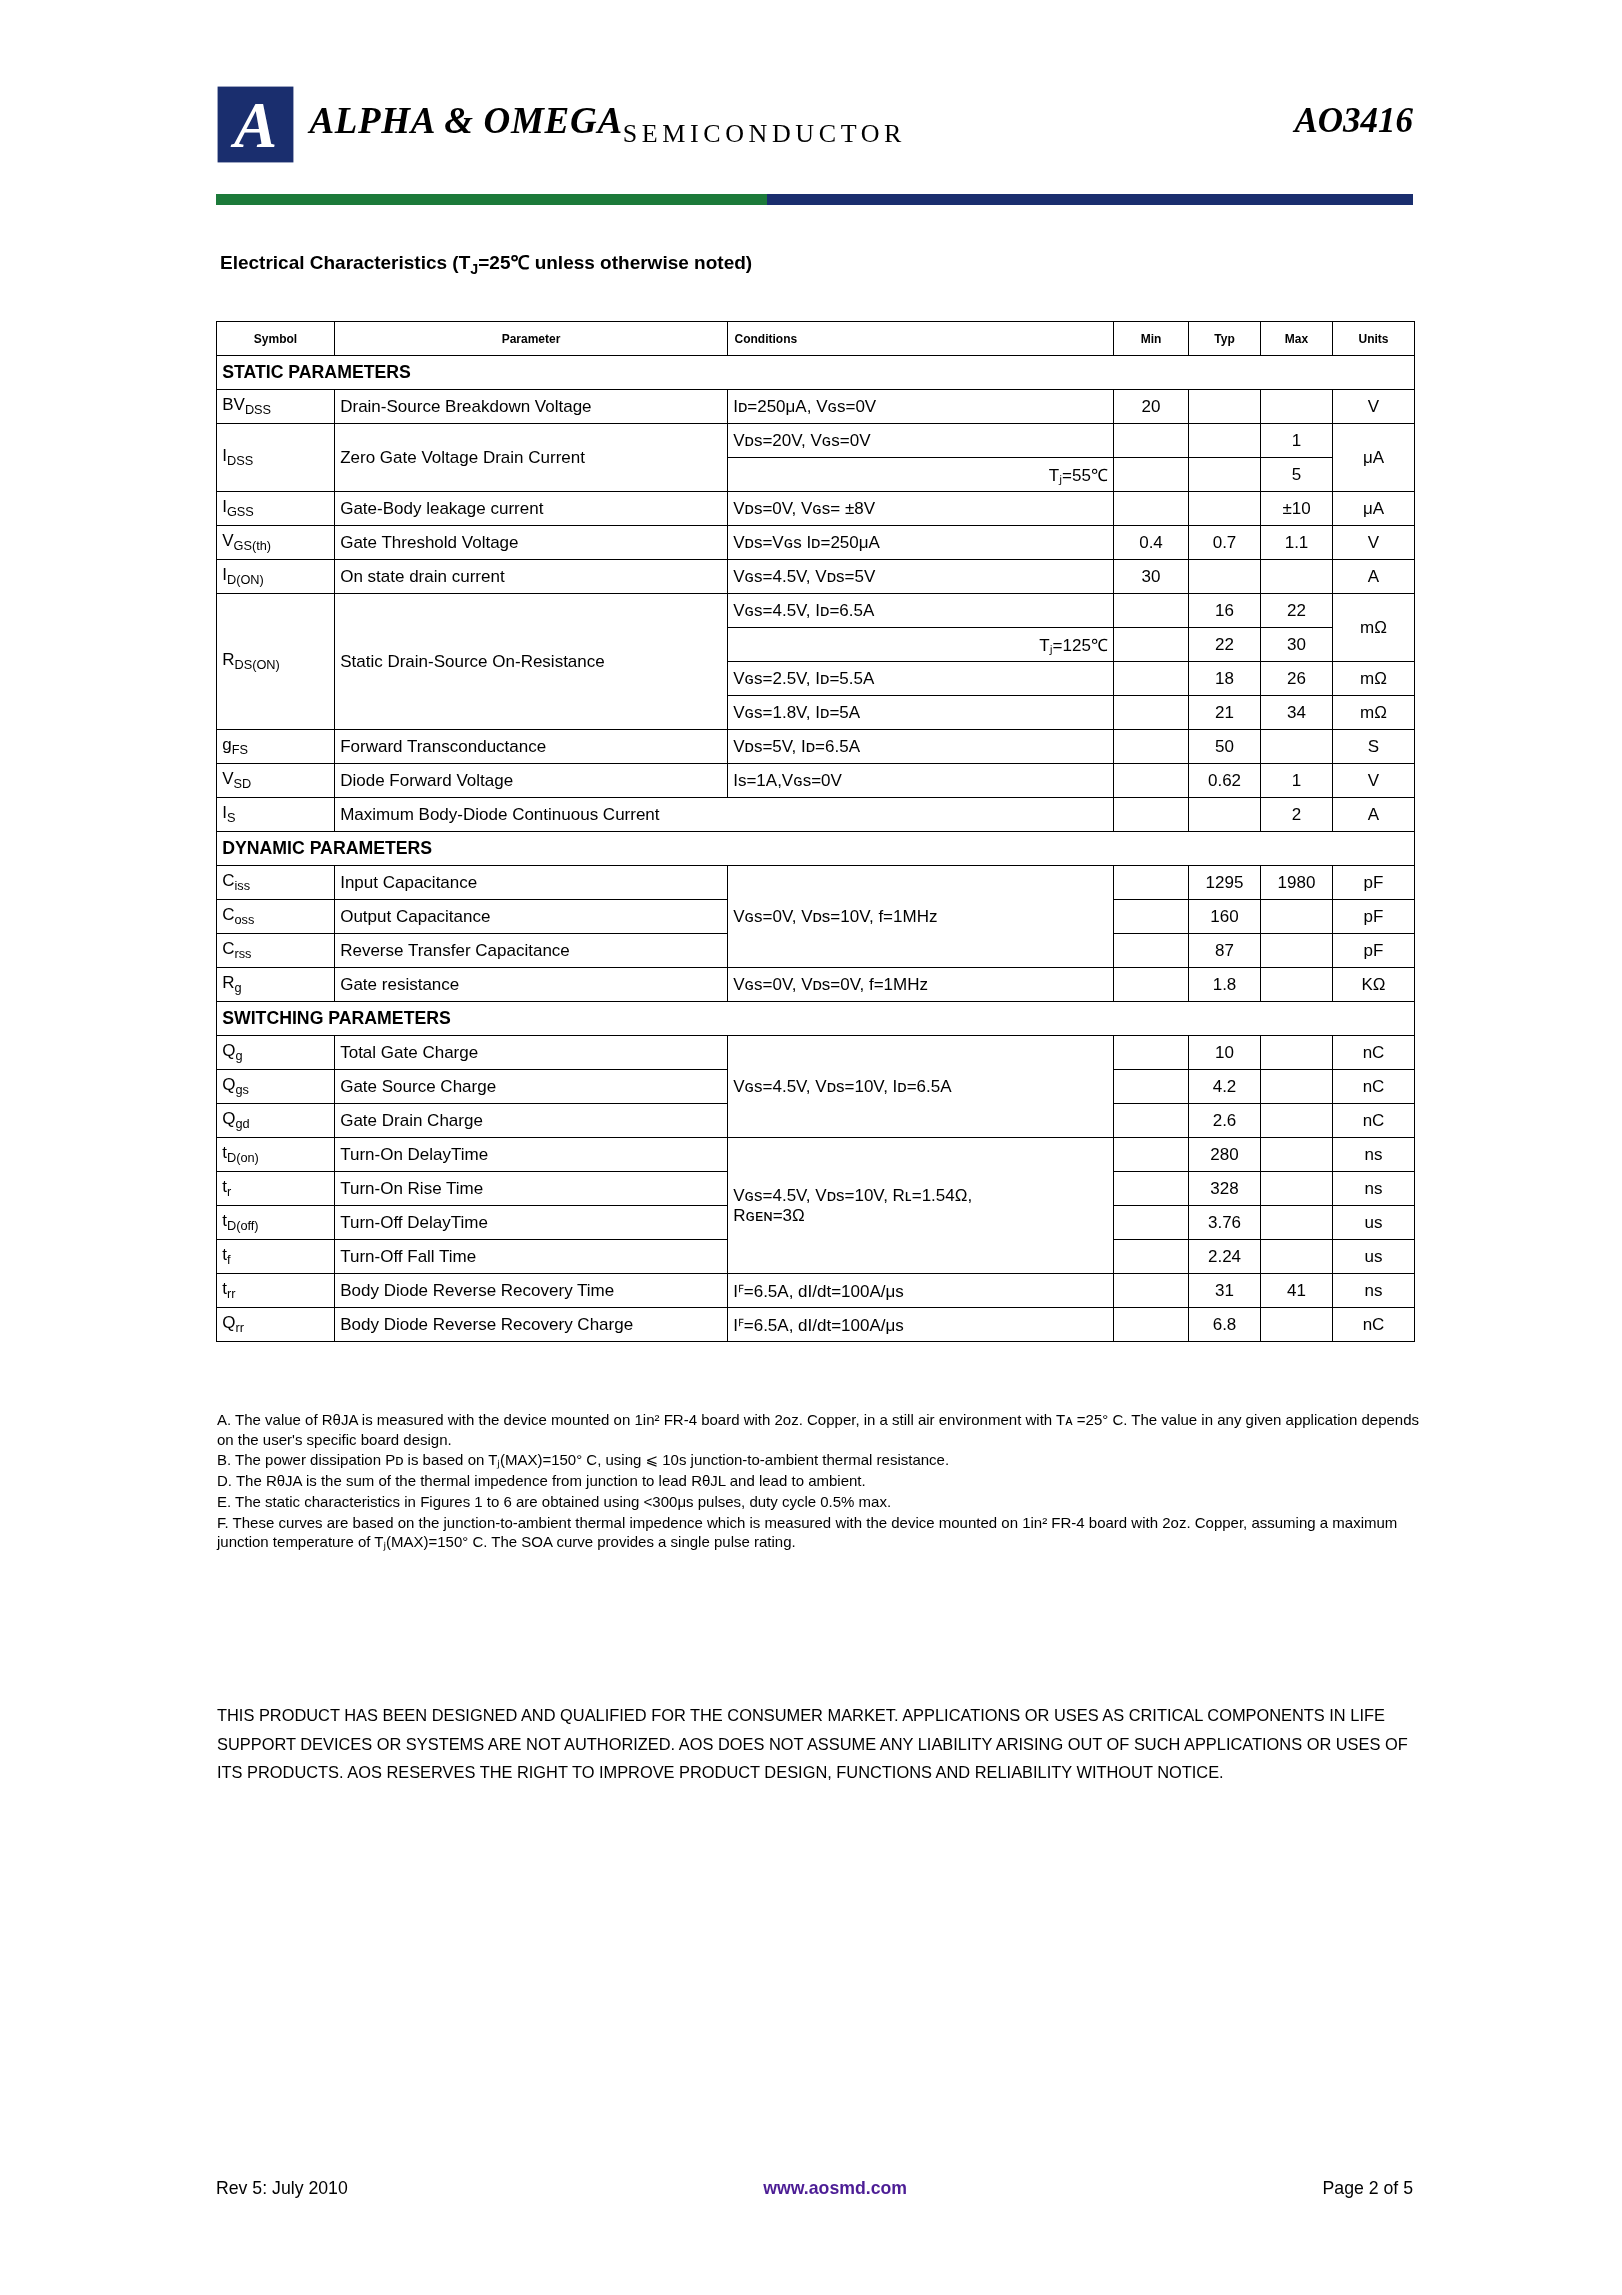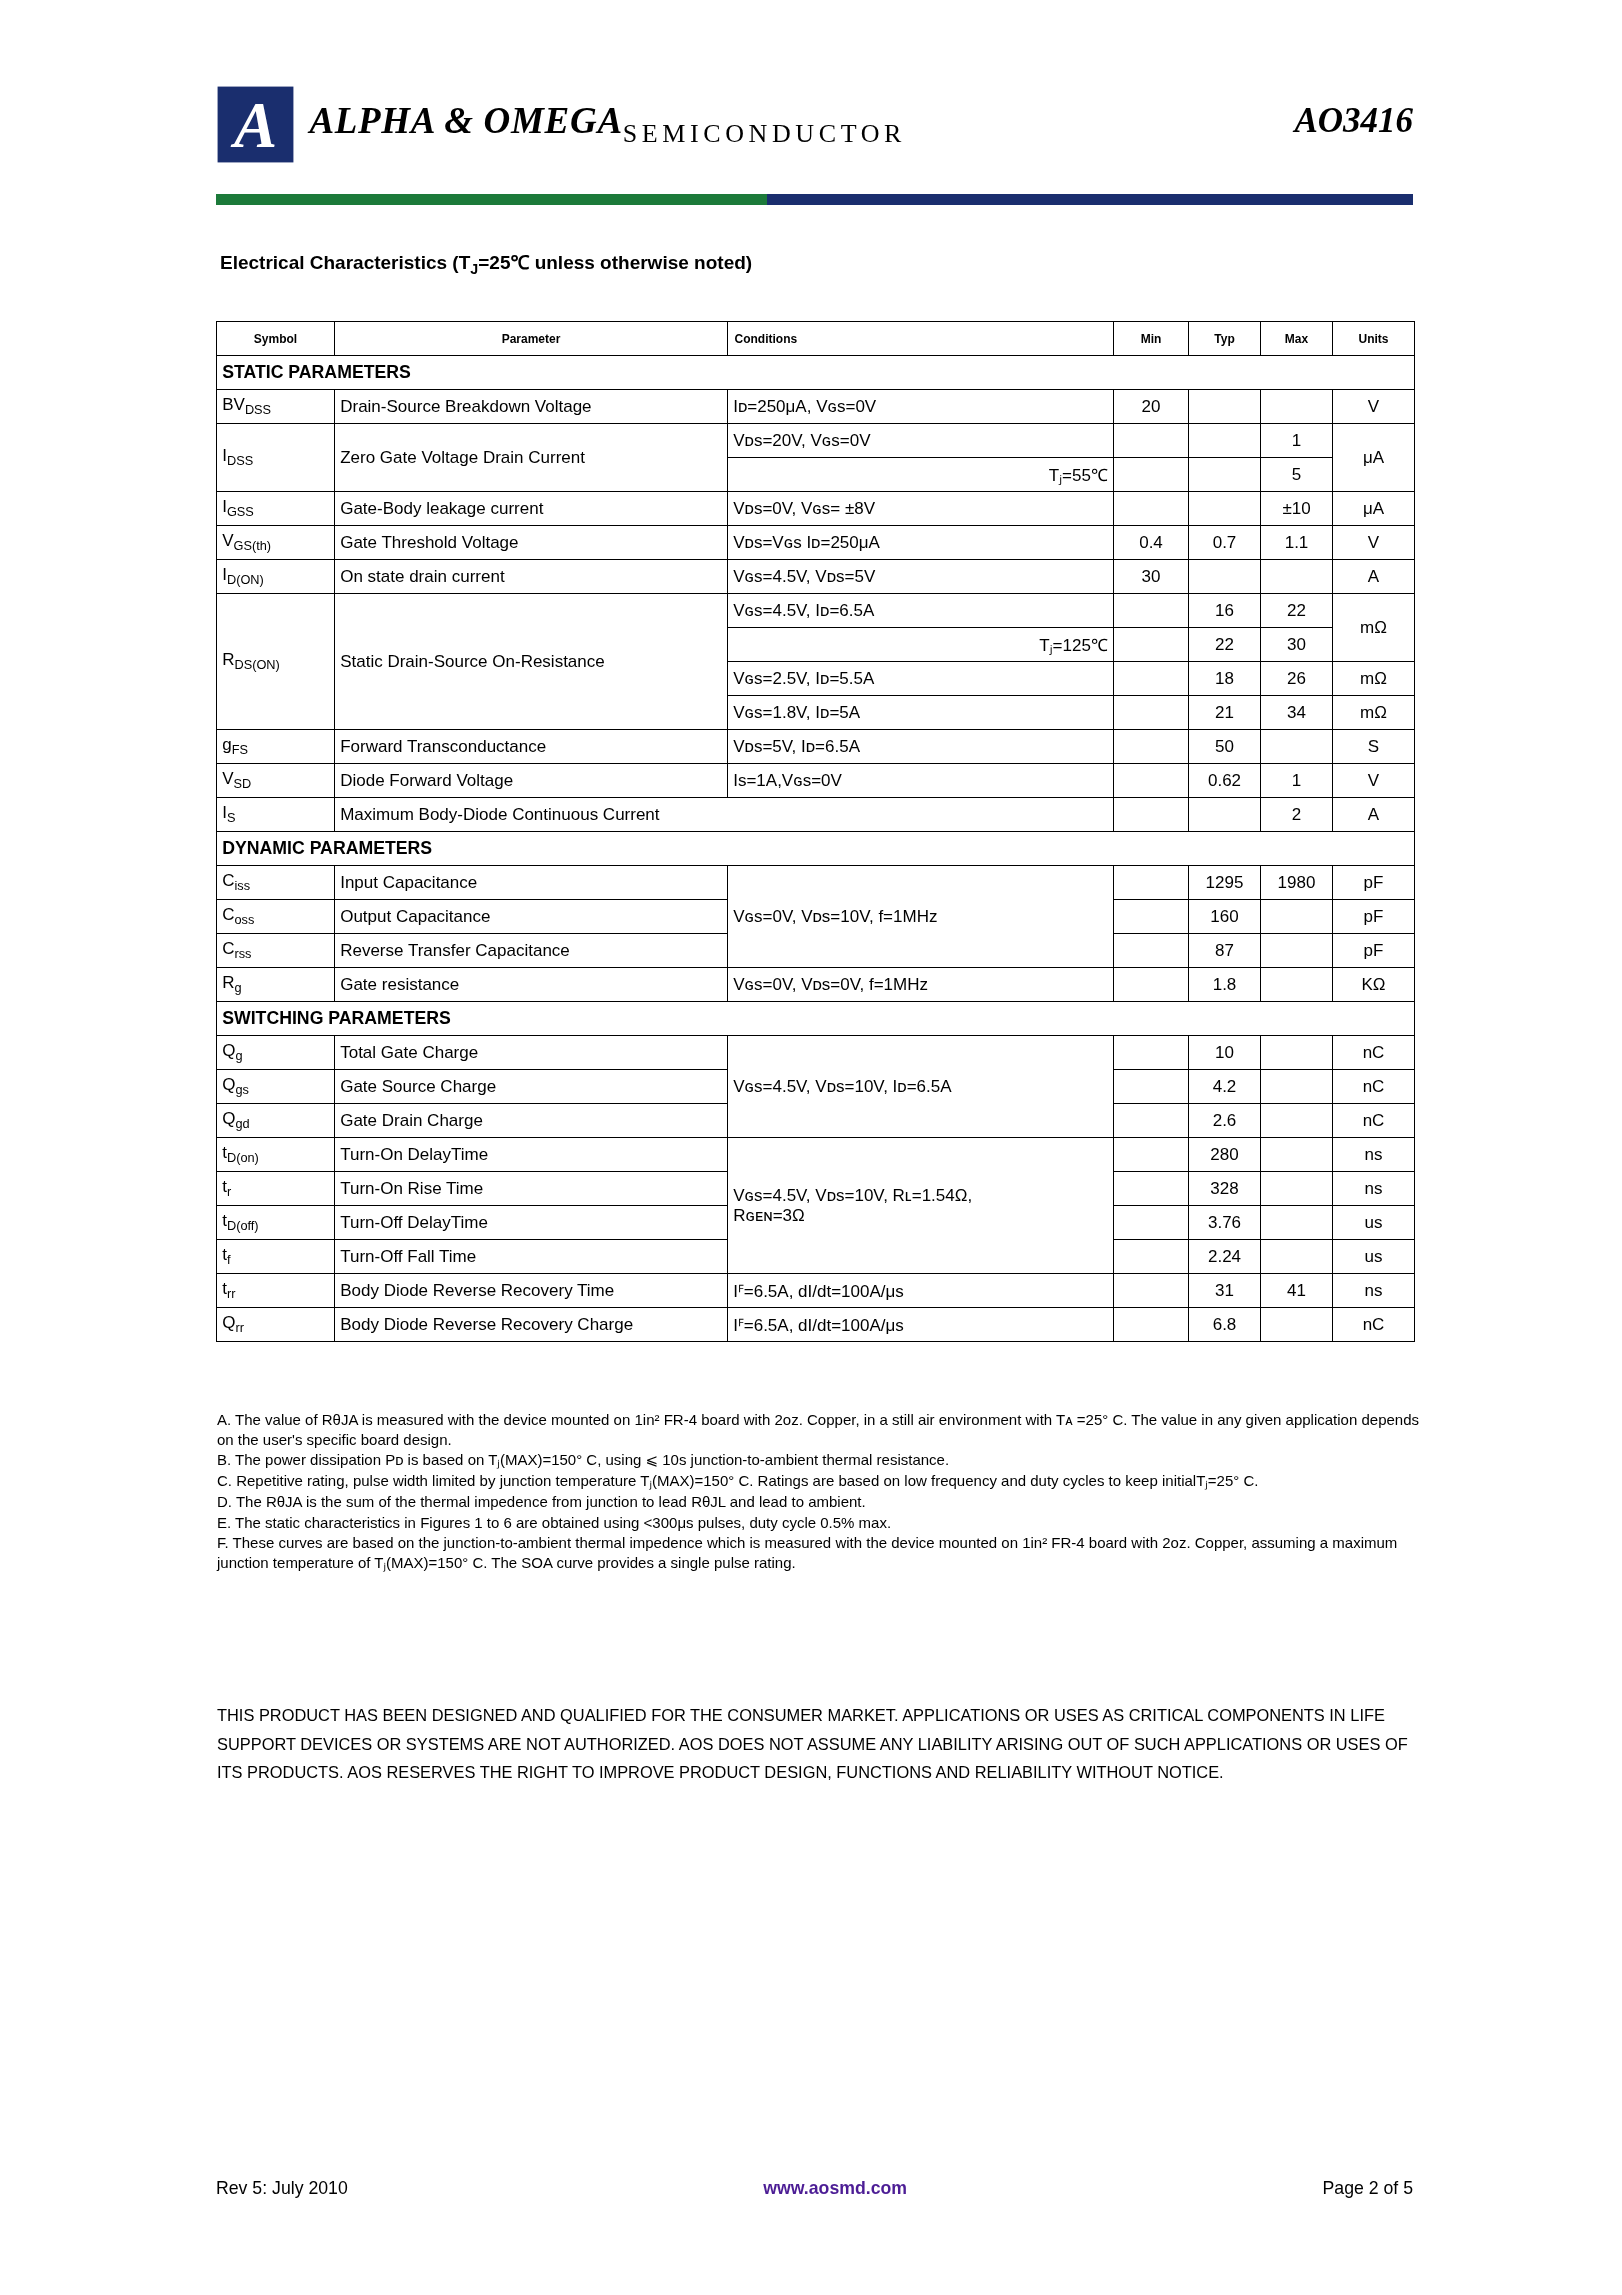--- a/index.html
+++ b/index.html
@@ -468,21 +468,20 @@
         <td class="ctr">6.8</td>
         <td class="ctr"></td>
         <td class="ctr">nC</td>
       </tr>
     </tbody>
   </table>
 
   <div class="notes">
     <p>A. The value of RθJA is measured with the device mounted on 1in² FR-4 board with 2oz. Copper, in a still air environment with Tᴀ =25° C. The value in any given application depends on the user's specific board design.</p>
     <p>B. The power dissipation Pᴅ is based on Tⱼ(MAX)=150° C, using ⩽ 10s junction-to-ambient thermal resistance.</p>
-    <p>C.  Repetitive rating, pulse width limited by junction temperature Tⱼ(MAX)=150° C. Ratings are based on low frequency and duty cycles to keep initialTⱼ=25° C.</p>
     <p>D. The RθJA is the sum of the thermal impedence from junction to lead RθJL and lead to ambient.</p>
     <p>E. The static characteristics in Figures 1 to 6 are obtained using &lt;300μs pulses, duty cycle 0.5% max.</p>
     <p>F. These curves are based on the junction-to-ambient thermal impedence which is measured with the device mounted on 1in²  FR-4 board with 2oz. Copper, assuming a maximum junction temperature of Tⱼ(MAX)=150° C. The SOA curve provides a single pulse rating.</p>
   </div>
 
   <div class="disclaimer">THIS PRODUCT HAS BEEN DESIGNED AND QUALIFIED FOR THE CONSUMER MARKET. APPLICATIONS OR USES AS CRITICAL COMPONENTS IN LIFE SUPPORT DEVICES OR SYSTEMS ARE NOT AUTHORIZED. AOS DOES NOT ASSUME ANY LIABILITY ARISING OUT OF SUCH APPLICATIONS OR USES OF ITS PRODUCTS.  AOS RESERVES THE RIGHT TO IMPROVE PRODUCT DESIGN, FUNCTIONS AND RELIABILITY WITHOUT NOTICE.</div>
 
   <div class="footer">
     <div>Rev 5: July 2010</div>
     <div class="site">www.aosmd.com</div>

